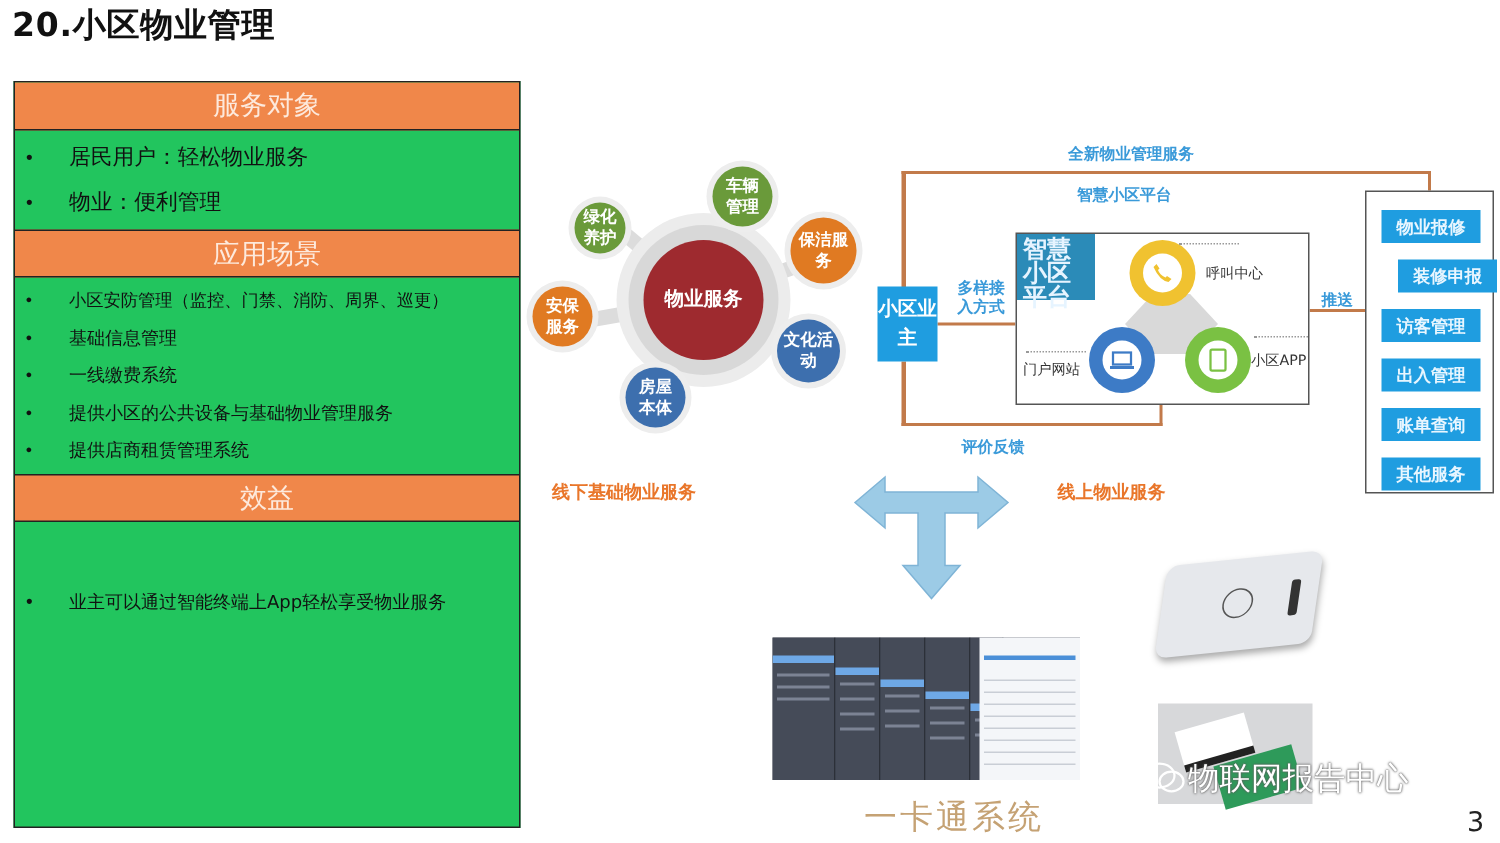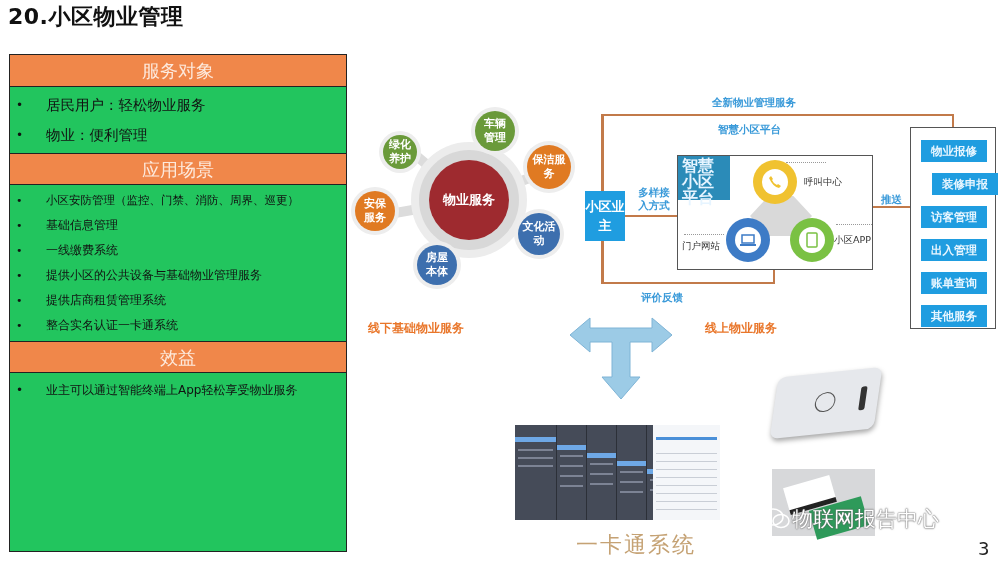--- a/index.html
+++ b/index.html
@@ -109,24 +109,23 @@
     <li>居民用户：轻松物业服务</li>
     <li>物业：便利管理</li>
   </ul>
   <div class="sec-head">应用场景</div>
   <ul class="items small">
     <li style="white-space:nowrap;font-size:11.5px;">小区安防管理（监控、门禁、消防、周界、巡更）</li>
     <li>基础信息管理</li>
     <li>一线缴费系统</li>
     <li>提供小区的公共设备与基础物业管理服务</li>
     <li>提供店商租赁管理系统</li>
-    <li>整合实名认证一卡通系统</li>
   </ul>
   <div class="sec-head">效益</div>
-  <ul class="items benefit" style="padding-top:5px;">
+  <ul class="items benefit" style="padding-top:5px;margin-top:36px;">
     <li>业主可以通过智能终端上App轻松享受物业服务</li>
   </ul>
 </div>
 
 <div class="hub-wrap">
   <div class="spoke" style="left:114px;top:90px;width:70px;transform:rotate(-60deg);"></div>
   <div class="spoke" style="left:114px;top:90px;width:80px;transform:rotate(-20deg);"></div>
   <div class="spoke" style="left:114px;top:90px;width:80px;transform:rotate(30deg);"></div>
   <div class="spoke" style="left:114px;top:90px;width:70px;transform:rotate(110deg);"></div>
   <div class="spoke" style="left:114px;top:90px;width:90px;transform:rotate(170deg);"></div>

